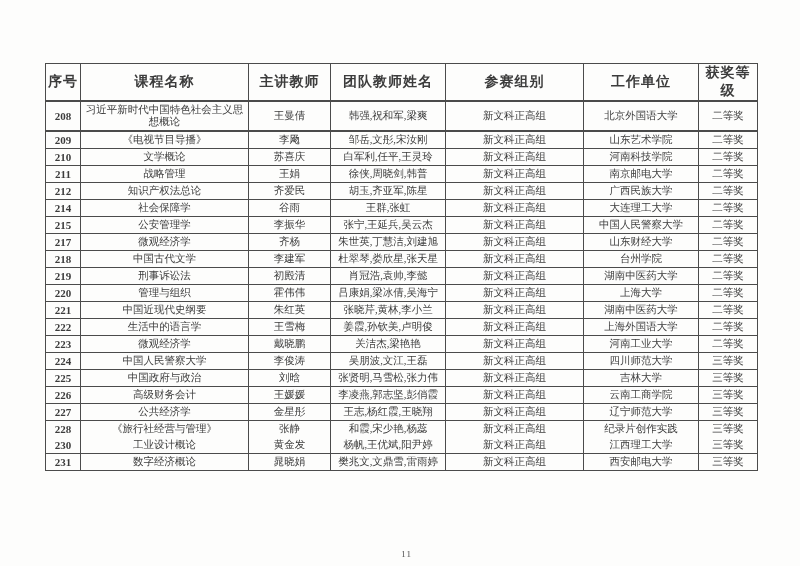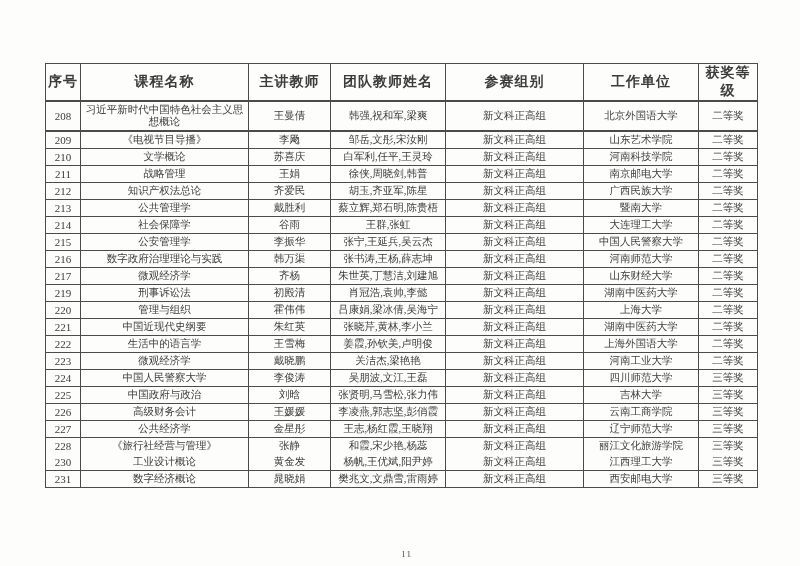--- a/index.html
+++ b/index.html
@@ -46,21 +46,21 @@
   }
   tbody td {
     height: 16px;
     font-size: 10.5px;
     line-height: 12px;
   }
   tr.tall td { height: 28px; }
   tr.tall { border-bottom-width: 2px; }
   tr.tall td { border-bottom-width: 2px; }
   tr.no-bottom td { border-bottom-style: hidden; }
-  td[data-name="cell-no"] { font-size: 11px; }
+  td[data-name="cell-no"] { font-size: 11px; font-weight: bold; }
 
   .page-number {
     position: absolute;
     left: 388px; top: 501px;
     width: 24px;
     text-align: right;
     font-size: 9px;
     color: #4f4f4f;
     letter-spacing: 1px;
     margin-top: 48px;
@@ -131,62 +131,53 @@
         <tr data-name="table-row">
           <td data-name="cell-no">212</td>
           <td data-name="cell-course">知识产权法总论</td>
           <td data-name="cell-teacher">齐爱民</td>
           <td data-name="cell-team">胡玉,齐亚军,陈星</td>
           <td data-name="cell-group">新文科正高组</td>
           <td data-name="cell-unit">广西民族大学</td>
           <td data-name="cell-award">二等奖</td>
         </tr>
         <tr data-name="table-row">
-          <td data-name="cell-no">213</td>
-          <td data-name="cell-course">公共管理学</td>
-          <td data-name="cell-teacher">戴胜利</td>
-          <td data-name="cell-team">蔡立辉,郑石明,陈贵梧</td>
-          <td data-name="cell-group">新文科正高组</td>
-          <td data-name="cell-unit">暨南大学</td>
-          <td data-name="cell-award">二等奖</td>
-        </tr>
-        <tr data-name="table-row">
           <td data-name="cell-no">214</td>
           <td data-name="cell-course">社会保障学</td>
           <td data-name="cell-teacher">谷雨</td>
           <td data-name="cell-team">王群,张虹</td>
           <td data-name="cell-group">新文科正高组</td>
           <td data-name="cell-unit">大连理工大学</td>
           <td data-name="cell-award">二等奖</td>
         </tr>
         <tr data-name="table-row">
           <td data-name="cell-no">215</td>
           <td data-name="cell-course">公安管理学</td>
           <td data-name="cell-teacher">李振华</td>
           <td data-name="cell-team">张宁,王延兵,吴云杰</td>
           <td data-name="cell-group">新文科正高组</td>
           <td data-name="cell-unit">中国人民警察大学</td>
           <td data-name="cell-award">二等奖</td>
         </tr>
         <tr data-name="table-row">
-          <td data-name="cell-no">216</td>
-          <td data-name="cell-course">数字政府治理理论与实践</td>
-          <td data-name="cell-teacher">韩万渠</td>
-          <td data-name="cell-team">张书涛,王杨,薛志坤</td>
-          <td data-name="cell-group">新文科正高组</td>
-          <td data-name="cell-unit">河南师范大学</td>
-          <td data-name="cell-award">二等奖</td>
-        </tr>
-        <tr data-name="table-row">
           <td data-name="cell-no">217</td>
           <td data-name="cell-course">微观经济学</td>
           <td data-name="cell-teacher">齐杨</td>
           <td data-name="cell-team">朱世英,丁慧洁,刘建旭</td>
           <td data-name="cell-group">新文科正高组</td>
           <td data-name="cell-unit">山东财经大学</td>
+          <td data-name="cell-award">二等奖</td>
+        </tr>
+        <tr data-name="table-row">
+          <td data-name="cell-no">218</td>
+          <td data-name="cell-course">中国古代文学</td>
+          <td data-name="cell-teacher">李建军</td>
+          <td data-name="cell-team">杜翠琴,娄欣星,张天星</td>
+          <td data-name="cell-group">新文科正高组</td>
+          <td data-name="cell-unit">台州学院</td>
           <td data-name="cell-award">二等奖</td>
         </tr>
         <tr data-name="table-row">
           <td data-name="cell-no">219</td>
           <td data-name="cell-course">刑事诉讼法</td>
           <td data-name="cell-teacher">初殿清</td>
           <td data-name="cell-team">肖冠浩,袁帅,李懿</td>
           <td data-name="cell-group">新文科正高组</td>
           <td data-name="cell-unit">湖南中医药大学</td>
           <td data-name="cell-award">二等奖</td>
@@ -262,21 +253,21 @@
           <td data-name="cell-group">新文科正高组</td>
           <td data-name="cell-unit">辽宁师范大学</td>
           <td data-name="cell-award">三等奖</td>
         </tr>
         <tr data-name="table-row" class="no-bottom">
           <td data-name="cell-no">228</td>
           <td data-name="cell-course">《旅行社经营与管理》</td>
           <td data-name="cell-teacher">张静</td>
           <td data-name="cell-team">和霞,宋少艳,杨蕊</td>
           <td data-name="cell-group">新文科正高组</td>
-          <td data-name="cell-unit">丽江文化旅游学院</td>
+          <td data-name="cell-unit">纪录片创作实践</td>
           <td data-name="cell-award">三等奖</td>
         </tr>
         <tr data-name="table-row">
           <td data-name="cell-no">230</td>
           <td data-name="cell-course">工业设计概论</td>
           <td data-name="cell-teacher">黄金发</td>
           <td data-name="cell-team">杨帆,王优斌,阳尹婷</td>
           <td data-name="cell-group">新文科正高组</td>
           <td data-name="cell-unit">江西理工大学</td>
           <td data-name="cell-award">三等奖</td>

